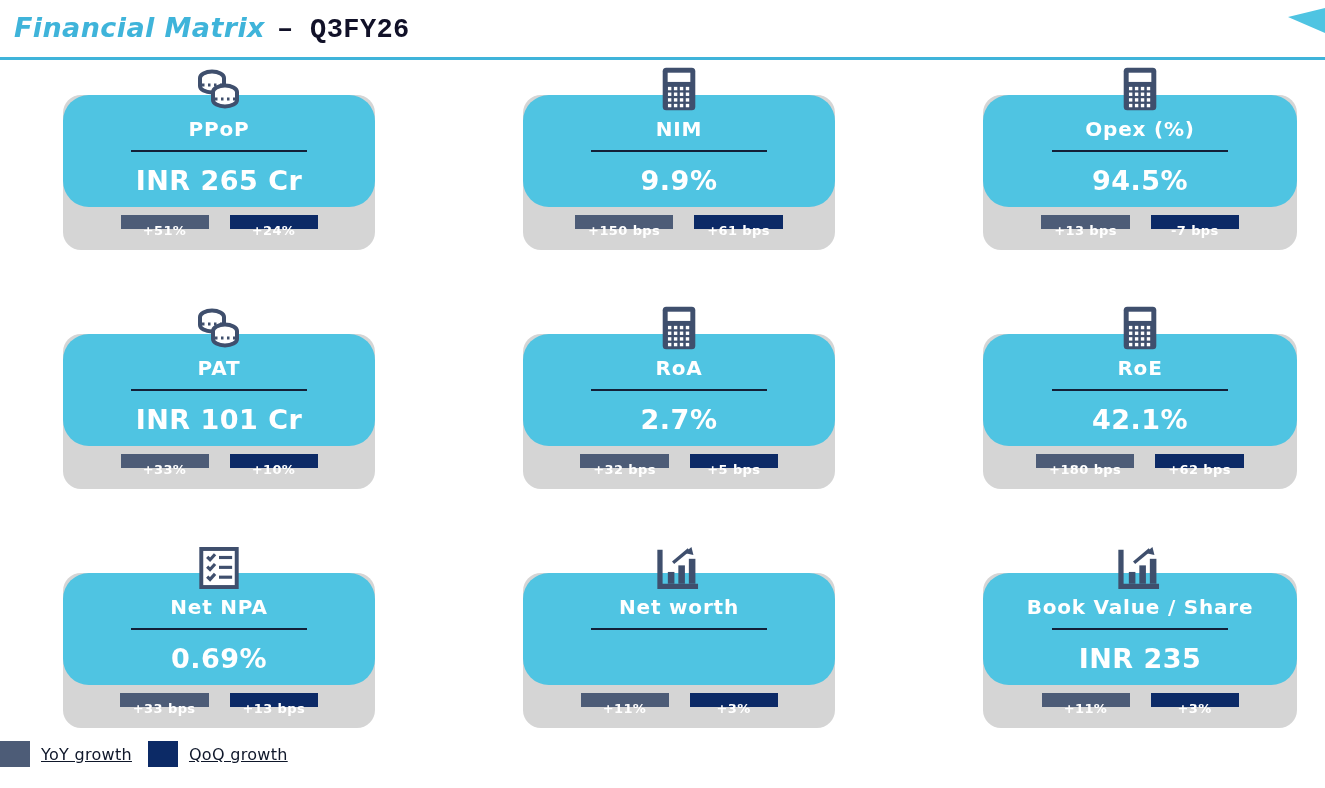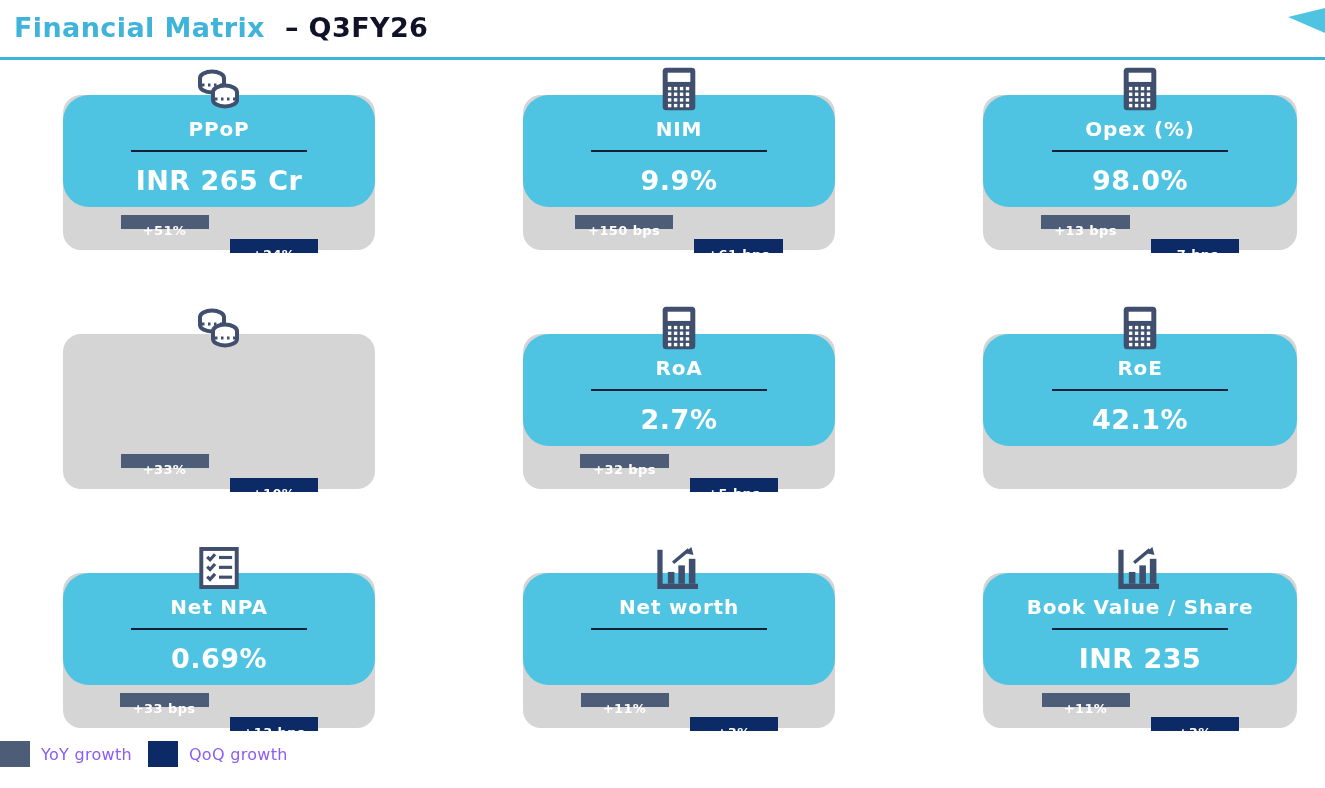--- a/index.html
+++ b/index.html
@@ -17,22 +17,22 @@
   
   .page-title {
     position: absolute;
     left: 14px;
     top: 12px;
     font-size: 27px;
     font-weight: 800;
     letter-spacing: 0.4px;
     white-space: nowrap;
   }
-  .title-primary { color: var(--accent-cyan, #3fb4da); }
-  .title-secondary { color: var(--title-dark, #111128); margin-left: 20px; }
+  .title-primary { color: var(--accent-cyan, #3fb4da); font-style: italic; }
+  .title-secondary { color: var(--title-dark, #111128); margin-left: 12px; font-family: Liberation Mono, monospace; }
 
   .accent-line {
     position: absolute;
     left: 0; top: 57px;
     width: 100%; height: 3px;
     background: var(--accent-cyan, #3fb4da);
   }
   .corner-triangle {
     position: absolute;
     top: 8px; right: 0;
@@ -114,38 +114,39 @@
     line-height: 32px;
     padding: 0 13px;
     color: #ffffff;
     font-size: 13px;
     font-weight: 700;
     text-align: center;
     letter-spacing: 0.4px;
     white-space: nowrap;
   }
   .badge-yoy { background: var(--yoy-growth, #4d5c77); }
-  .badge-qoq { background: var(--qoq-growth, #0c2a66); margin-top: 24px; }
+  .badge-qoq { background: var(--qoq-growth, #0c2a66); }
 
   
   .legend {
     position: absolute;
     left: 0; top: 741px;
     display: flex;
     align-items: center;
   }
   .legend-swatch { width: 30px; height: 26px; }
   .legend-swatch-yoy { background: var(--yoy-growth, #4d5c77); }
   .legend-swatch-qoq { background: var(--qoq-growth, #0c2a66); margin-left: 16px; }
   .legend-label {
     margin-left: 11px;
     font-size: 16px;
     font-weight: 500;
-    color: #8b5cf6;
+    color: #0f172a;
     letter-spacing: 0.3px;
+    text-decoration: underline;
   }
 </style>
 </head>
 <body>
 
 <div class="slide">
 
   <div class="page-title">
     <span class="title-primary">Financial Matrix</span><span class="title-secondary">– Q3FY26</span>
   </div>
@@ -225,21 +226,21 @@
         <div class="badge badge-yoy">+150 bps</div>
         <div class="badge badge-qoq">+61 bps</div>
       </div>
     </div>
 
     <div class="card">
       <div class="card-base"></div>
       <div class="card-top">
         <div class="metric-label">Opex (%)</div>
         <div class="metric-divider"></div>
-        <div class="metric-value">98.0%</div>
+        <div class="metric-value">94.5%</div>
       </div>
 
       <div class="card-icon">
 
         <svg class="icon-variant" width="34" height="44" viewBox="0 0 24 31" style="display: block;">
           <rect x="0.5" y="0.5" width="23" height="30" rx="2.5" fill="#3f4f6d"></rect>
           <rect x="4" y="4" width="16" height="6.5" fill="#ffffff"></rect>
           <g fill="#ffffff">
             <rect x="4.2" y="14" width="2.4" height="2.4"></rect>
               <rect x="8.4" y="14" width="2.4" height="2.4"></rect>
@@ -263,20 +264,25 @@
       </div>
 
       <div class="badges-row">
         <div class="badge badge-yoy">+13 bps</div>
         <div class="badge badge-qoq">-7 bps</div>
       </div>
     </div>
 
     <div class="card">
       <div class="card-base"></div>
+      <div class="card-top">
+        <div class="metric-label">PAT</div>
+        <div class="metric-divider"></div>
+        <div class="metric-value">INR 101 Cr</div>
+      </div>
 
       <div class="card-icon">
 
         <svg class="icon-variant" width="54" height="44" viewBox="0 0 54 44" style="display: block;">
           <g stroke="#3f4f6d" stroke-width="4" fill="#ffffff">
             <path d="M8 11 a12 6.5 0 0 1 24 0 v8 a12 6.5 0 0 1 -24 0 z"></path>
           </g>
           <line x1="10" y1="18" x2="30" y2="18" stroke="#3f4f6d" stroke-width="3" stroke-dasharray="2.5 3.5"></line>
           <g stroke="#3f4f6d" stroke-width="4" fill="#ffffff">
             <path d="M21 25 a12 6.5 0 0 1 24 0 v8 a12 6.5 0 0 1 -24 0 z"></path>
@@ -361,20 +367,24 @@
               <rect x="16.8" y="22" width="2.4" height="2.4"></rect>
             <rect x="4.2" y="26" width="2.4" height="2.4"></rect>
               <rect x="8.4" y="26" width="2.4" height="2.4"></rect>
               <rect x="12.6" y="26" width="2.4" height="2.4"></rect>
               <rect x="16.8" y="26" width="2.4" height="2.4"></rect>
           </g>
         </svg>
 
       </div>
 
+      <div class="badges-row">
+        <div class="badge badge-yoy">+180 bps</div>
+        <div class="badge badge-qoq">+62 bps</div>
+      </div>
     </div>
 
     <div class="card">
       <div class="card-base"></div>
       <div class="card-top">
         <div class="metric-label">Net NPA</div>
         <div class="metric-divider"></div>
         <div class="metric-value">0.69%</div>
       </div>
 

